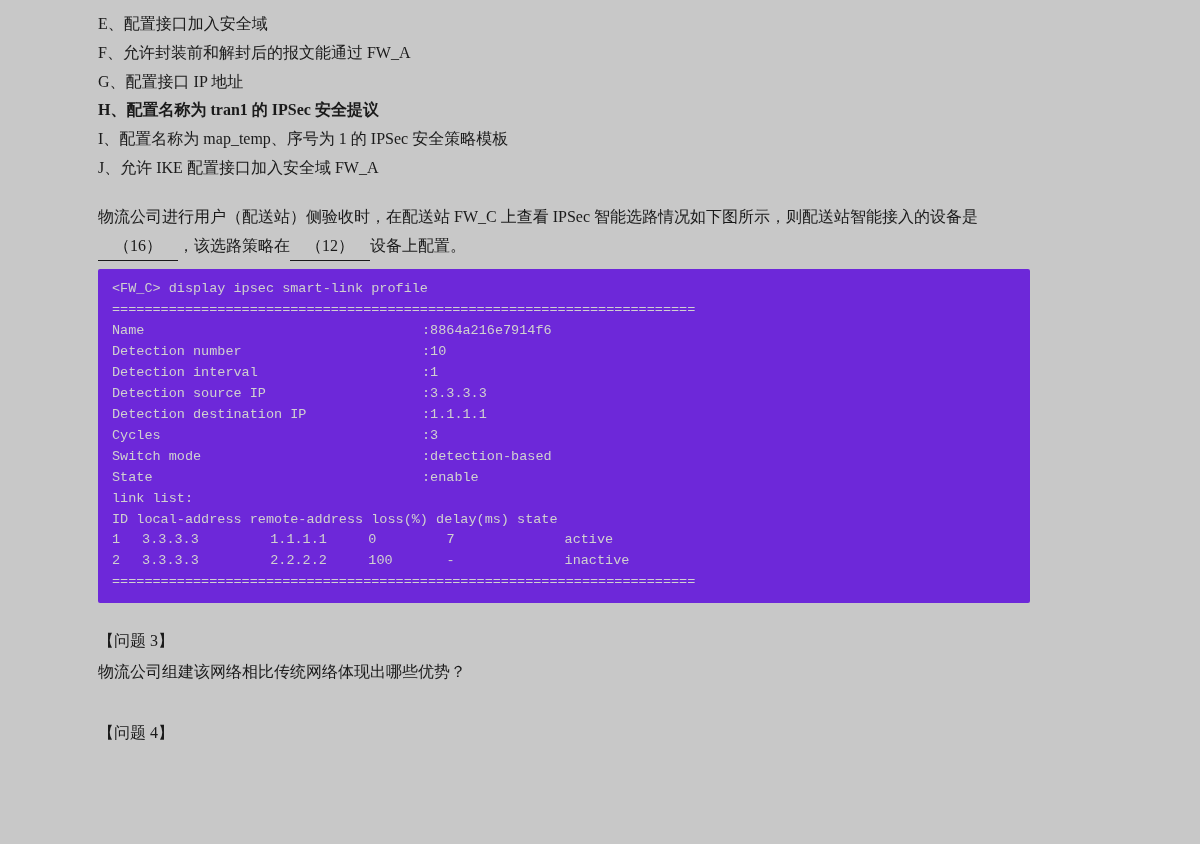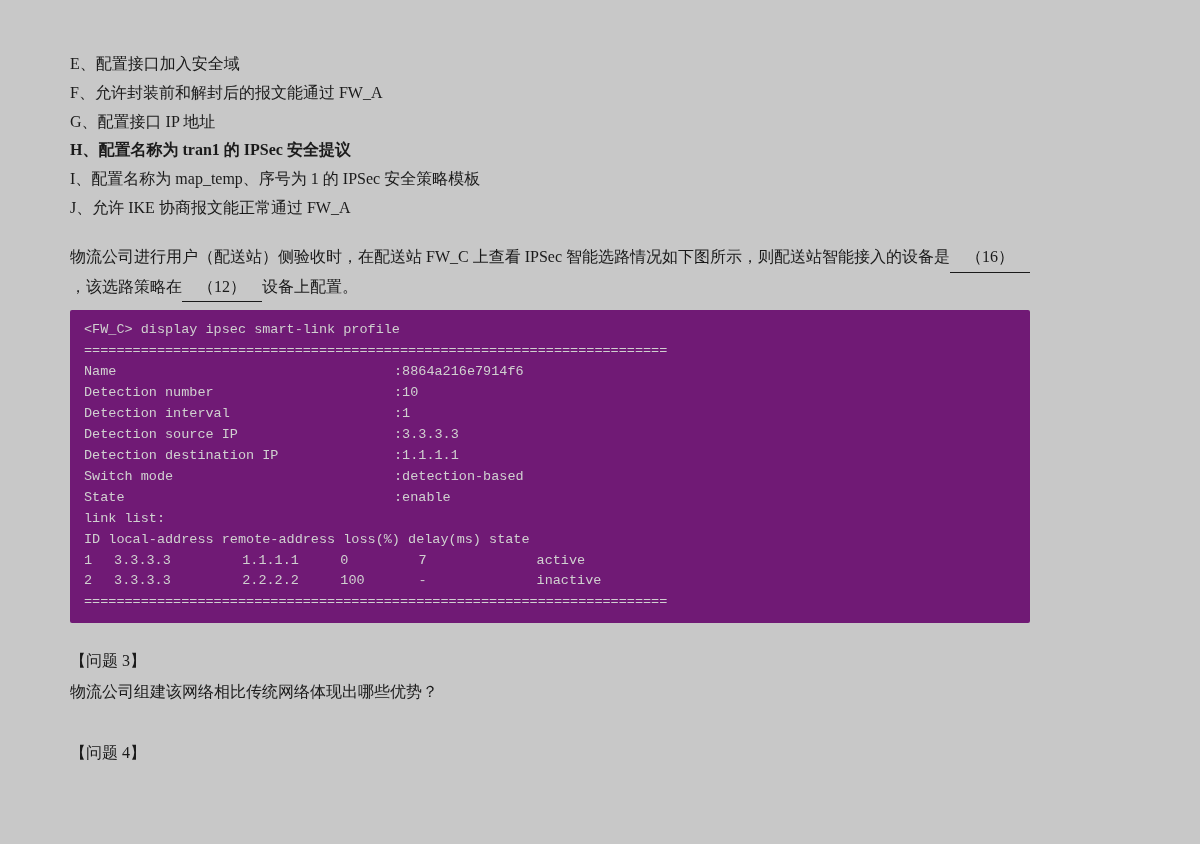--- a/index.html
+++ b/index.html
@@ -10,22 +10,21 @@
     body {
       background-color: #c8c8c8;
       font-family: 'SimSun', 'STSong', serif;
       font-size: 16px;
       color: #1a1a1a;
       width: 1200px;
       min-height: 844px;
       overflow-x: hidden;
     }
     .page-container {
-      padding: 10px 170px 20px 70px;
-      margin-top: 40px;
+      padding: 10px 170px 20px 98px;
     }
     .list-item {
       line-height: 1.8;
       font-size: 16px;
     }
     .list-item.bold {
       font-weight: bold;
     }
     .section-gap {
       height: 20px;
@@ -40,21 +39,21 @@
       line-height: 1.8;
       margin-bottom: 6px;
     }
     .underline-blank {
       display: inline-block;
       border-bottom: 1px solid #1a1a1a;
       min-width: 80px;
       text-align: center;
     }
     .terminal-block {
-      background-color: #701a75;
+      background-color: #6d28d9;
       color: #d0d0d0;
       font-family: 'Courier New', 'Consolas', monospace;
       font-size: 13.5px;
       padding: 10px 14px;
       margin: 8px 0;
       line-height: 1.55;
       border-radius: 2px;
     }
     .terminal-block .separator {
       color: #d0d0d0;
@@ -84,40 +83,41 @@
     <div class="list-item">
       <span>G、配置接口 IP 地址</span>
     </div>
     <div class="list-item bold">
       <span>H、配置名称为 tran1 的 IPSec 安全提议</span>
     </div>
     <div class="list-item">
       <span>I、配置名称为 map_temp、序号为 1 的 IPSec 安全策略模板</span>
     </div>
     <div class="list-item">
-      <span>J、允许 IKE 协商报文能正常通过 FW_A</span>
+      <span>J、允许 IKE 配置接口加入安全域 FW_A</span>
     </div>
   </div>
 
   <div class="section-gap"></div>
 
   <div class="question-block">
     <div class="question-text">
       <span>物流公司进行用户（配送站）侧验收时，在配送站 FW_C 上查看 IPSec 智能选路情况如下图所示，则配送站智能接入的设备是</span><span class="underline-blank">（16）</span><span>，该选路策略在</span><span class="underline-blank">（12）</span><span>设备上配置。</span>
     </div>
 
     <div class="terminal-block">
       <div class="cmd-line">&lt;FW_C&gt; display ipsec smart-link profile</div>
       <div class="separator">========================================================================</div>
 
       <div><span style="display:inline-block;width:310px;">Name</span><span>:8864a216e7914f6</span></div>
       <div><span style="display:inline-block;width:310px;">Detection number</span><span>:10</span></div>
       <div><span style="display:inline-block;width:310px;">Detection interval</span><span>:1</span></div>
       <div><span style="display:inline-block;width:310px;">Detection source IP</span><span>:3.3.3.3</span></div>
       <div><span style="display:inline-block;width:310px;">Detection destination IP</span><span>:1.1.1.1</span></div>
+      <div><span style="display:inline-block;width:310px;">Cycles</span><span>:3</span></div>
       <div><span style="display:inline-block;width:310px;">Switch mode</span><span>:detection-based</span></div>
       <div><span style="display:inline-block;width:310px;">State</span><span>:enable</span></div>
 
       <div>link list:</div>
       <div>ID local-address    remote-address  loss(%) delay(ms) state</div>
 
       <div>
         <span style="display:inline-block;width:22px;">1</span>
         <span style="display:inline-block;width:120px;">3.3.3.3</span>
         <span style="display:inline-block;width:90px;">1.1.1.1</span>

